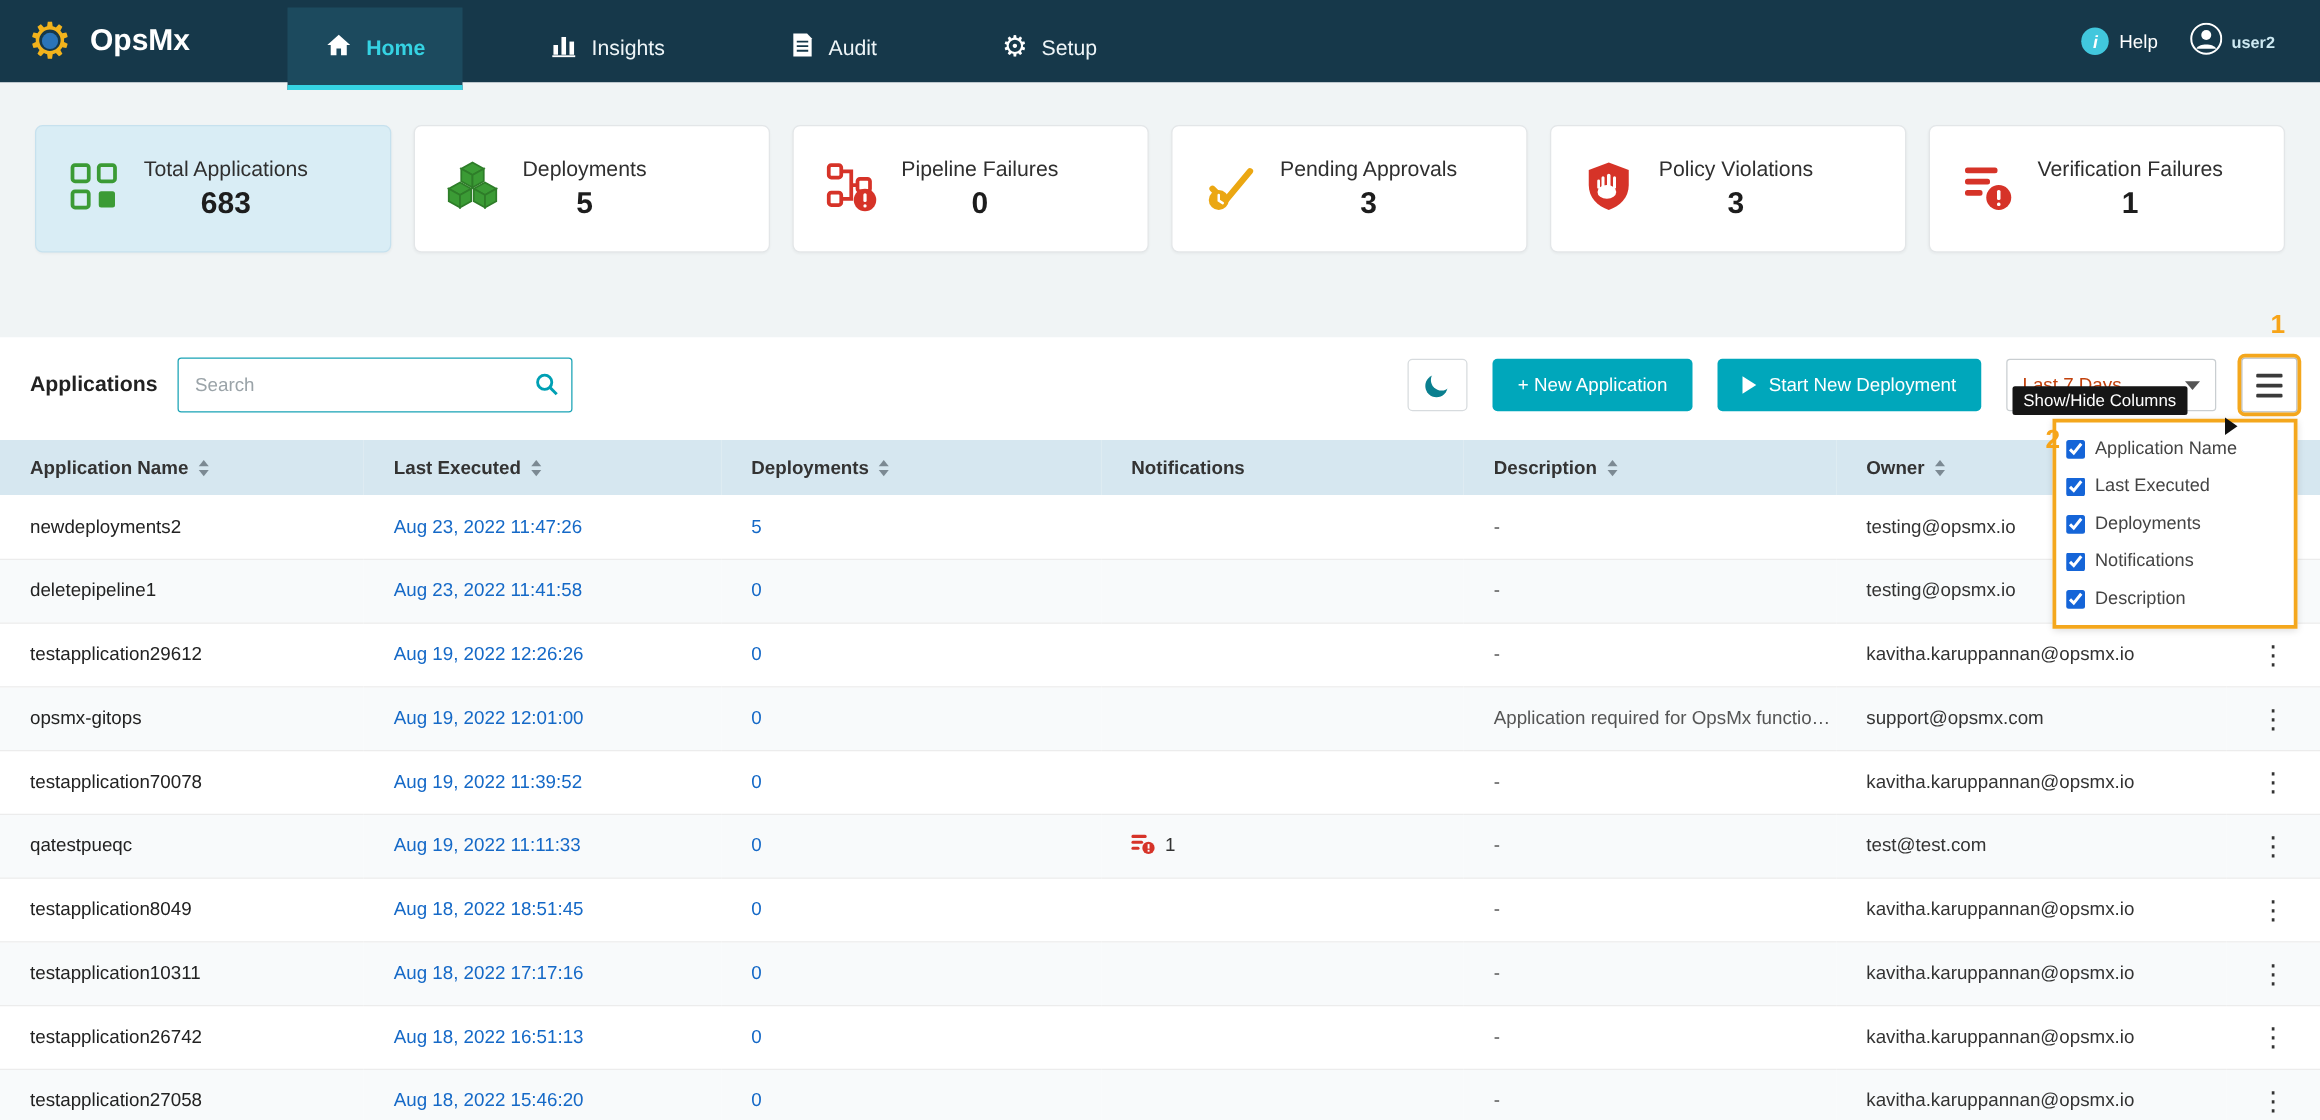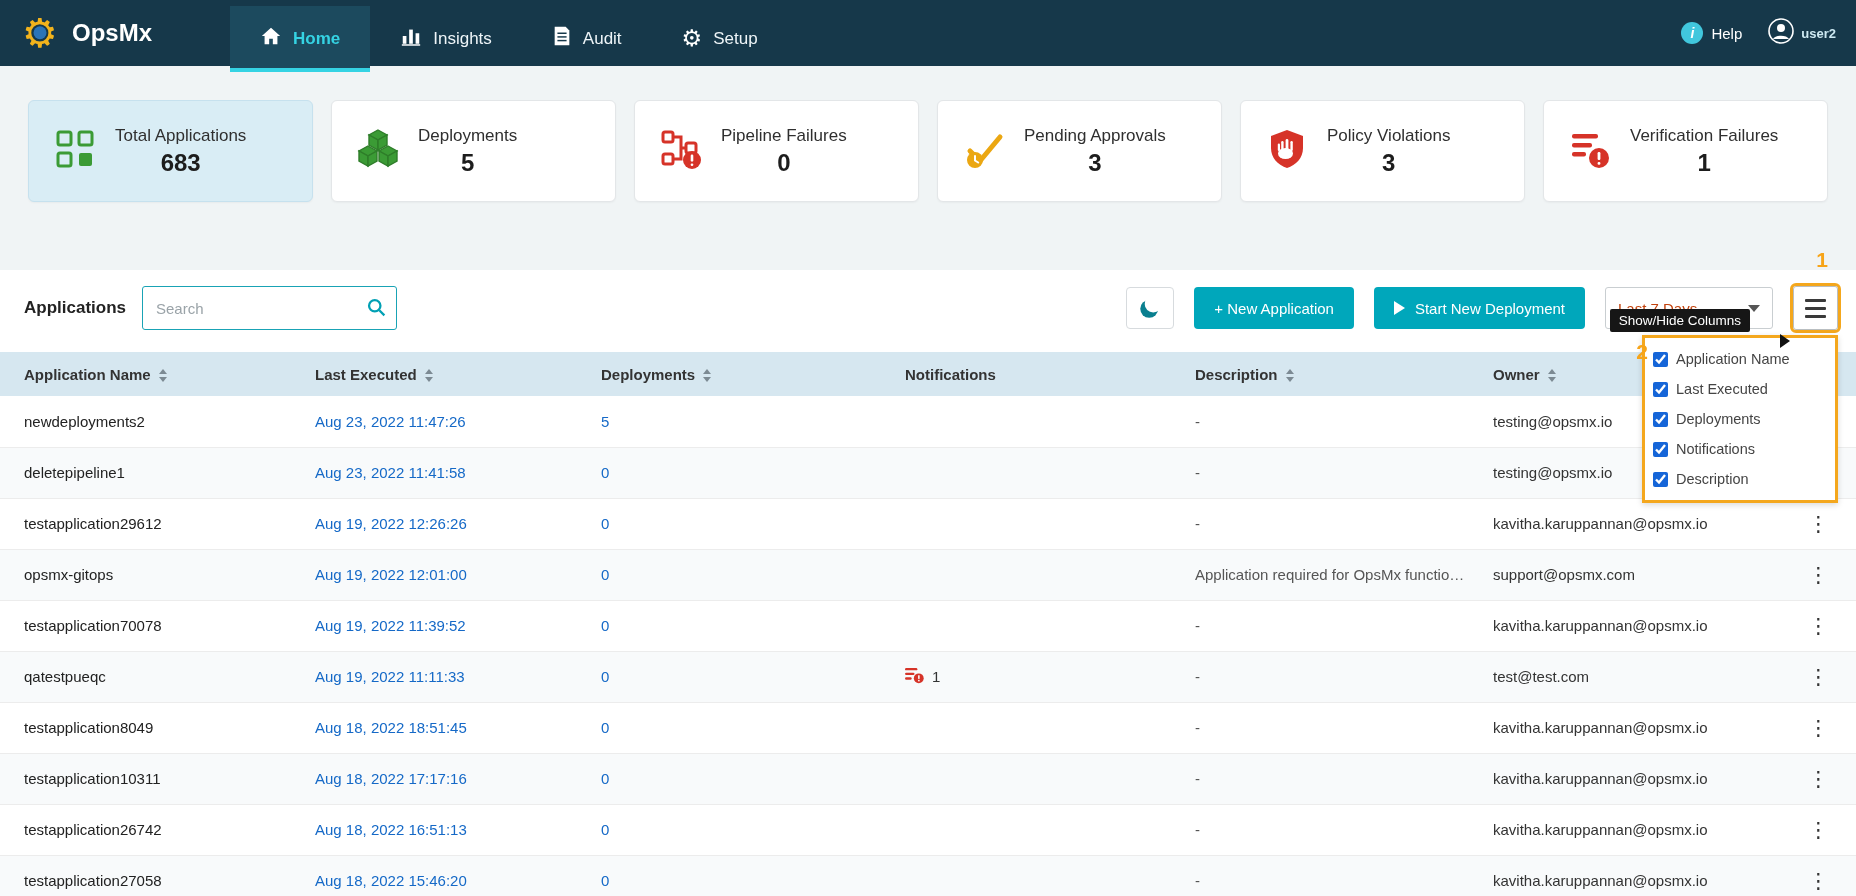--- a/index.html
+++ b/index.html
@@ -1,28 +1,28 @@
 <!DOCTYPE html>
 <html><head>
 <meta charset="utf-8">
 <style>
   * { margin:0; padding:0; box-sizing:border-box; }
   html,body { width:1856px; height:896px; overflow:hidden; background:#fff;
     font-family:"Liberation Sans","DejaVu Sans",sans-serif; color:#333; }
   #app { position:relative; width:1856px; height:896px; }
 
   
-  .navbar { height:66px; background:#16384a; display:flex; align-items:center; padding:0 20px 0 18px; }
+  .navbar { height:66px; background:#16384a; display:flex; align-items:center; padding:0 36px 0 18px; }
   .brand { display:flex; align-items:center; gap:10px; margin-right:78px; }
   .logo { position:relative; width:44px; height:44px; display:flex; align-items:center; justify-content:center; }
   .logo-gear { color:#f2b31c; font-size:40px; line-height:1; font-family:"DejaVu Sans",sans-serif; }
   .logo::after { content:''; position:absolute; width:13px; height:13px; background:#2b74b8; border-radius:50%;
     left:50%; top:50%; transform:translate(-50%,-52%); }
   .brand-name { color:#fff; font-size:24px; font-weight:bold; }
-  .nav-tabs { display:flex; height:55px; }
+  .nav-tabs { display:flex; height:55px;gap:40px; }
   .nav-item { display:flex; align-items:center; gap:11px; padding:0 30px; height:66px; cursor:pointer;
     color:#eef5f8; font-size:17px; }
   .nav-item.active { background:#1c4a5e; border-bottom:4px solid #35d3e3; padding-top:4px; }
   .nav-item.active .nav-label { color:#35d3e3; font-weight:bold; }
   .nav-gear { color:#fff; font-size:23px; line-height:1; font-family:"DejaVu Sans",sans-serif; }
   .nav-right { margin-left:auto; display:flex; align-items:center; gap:26px; }
   .help-wrap { display:flex; align-items:center; gap:8px; color:#fff; font-size:15px; cursor:pointer; }
   .help-ic { width:22px; height:22px; border-radius:50%; background:#41c7dd; color:#fff; font-weight:bold;
     font-size:14px; display:flex; align-items:center; justify-content:center; font-style:italic; }
   .user-wrap { display:flex; align-items:center; gap:7px; cursor:pointer;font-weight:bold; }
@@ -33,21 +33,21 @@
   .card { flex:1; background:#fff; border:1px solid #e3e6e8; border-radius:6px; height:102px;
     display:flex; align-items:center; gap:18px; padding-left:24px; box-shadow:0 1px 2px rgba(0,0,0,.04); cursor:pointer; }
   .card.active { background:#d9edf5; border-color:#c6e1ee; }
   .card-txt { display:flex; flex-direction:column; gap:3px; }
   .card-label { font-size:17px; color:#2f2f2f; }
   .card-value { font-size:24px; font-weight:bold; color:#1d1d1d; }
 
   
   .toolbar { background:#fff; display:flex; align-items:center; padding:16px 18px; gap:16px; }
   .apps-title { font-size:17px; font-weight:bold; color:#222; margin-left:6px; }
-  .search-box { position:relative; width:255px; }
+  .search-box { position:relative; width:316px; }
   .search-box input { width:100%; height:44px; border:1px solid #19a3b5; border-radius:3px;
     padding:0 40px 0 13px; font-size:15px; color:#333; outline:none; }
   .search-box input::placeholder { color:#9aa3a8; }
   .search-ic { position:absolute; right:10px; top:11px; }
   .tb-spacer { flex:1; }
   .tb-right { display:flex; align-items:center; gap:20px; }
   .icon-btn { width:48px; height:42px; background:#fff; border:1px solid #d7dbde; border-radius:4px;
     display:flex; align-items:center; justify-content:center; cursor:pointer; }
   .btn-teal { height:42px; background:#00a7bb; color:#fff; border:none; border-radius:4px;
     font-size:15px; padding:4px 20px; display:flex; align-items:center; gap:10px; cursor:pointer;

